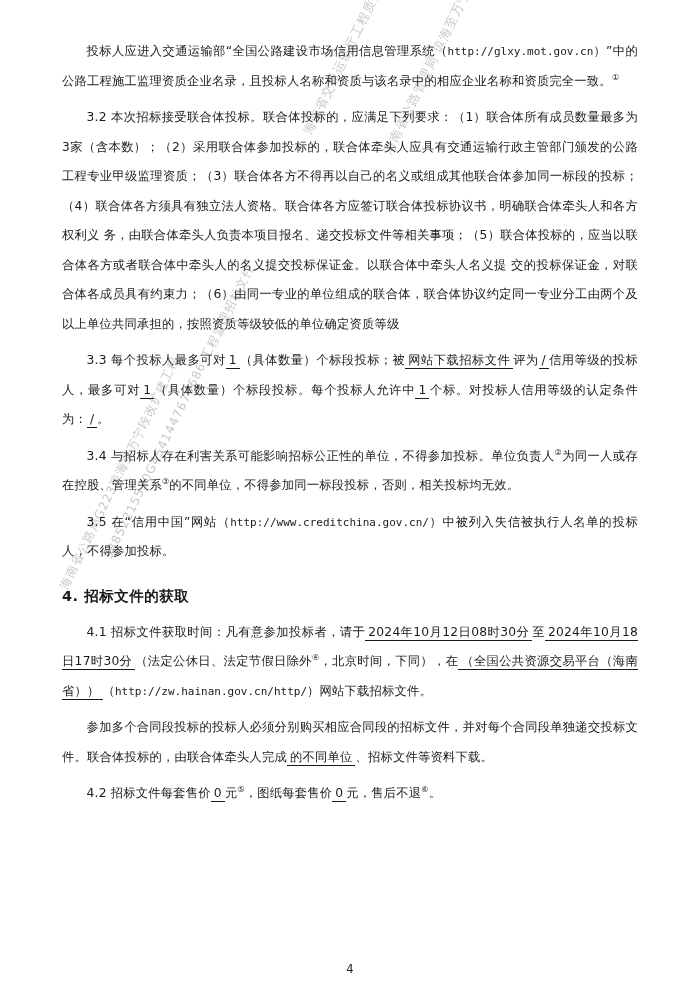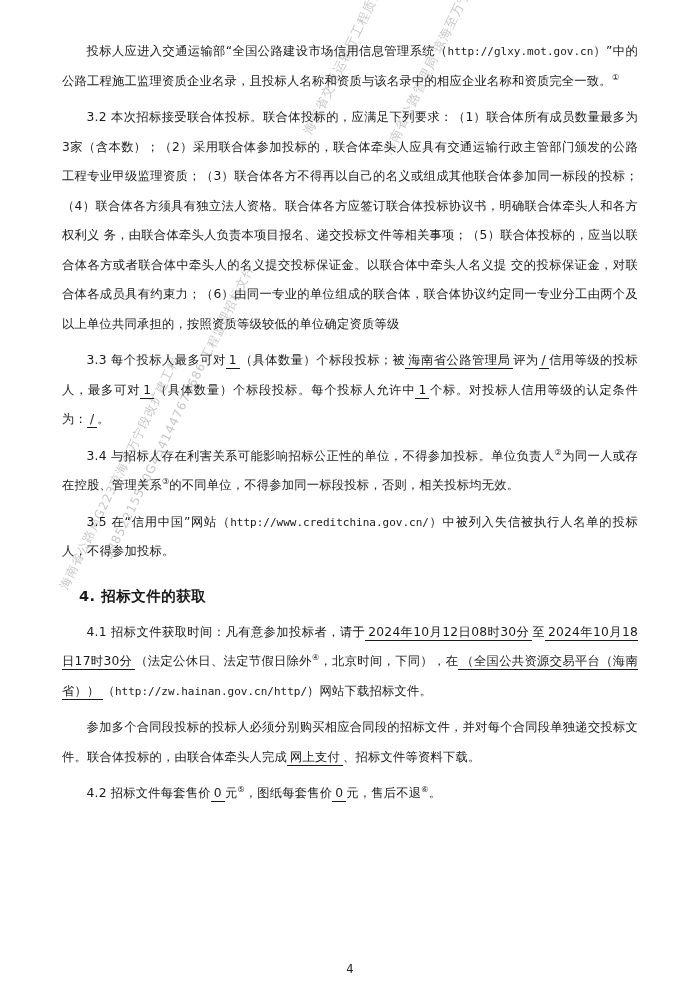--- a/index.html
+++ b/index.html
@@ -45,21 +45,21 @@
     letter-spacing: 0px;
   }
   sup {
     font-size: 8px;
     vertical-align: super;
     line-height: 0;
   }
   h2.section {
     font-size: 14.5px;
     font-weight: bold;
-    margin: 14px 0 2px 17px;
+    margin: 14px 0 2px 0;
     line-height: 30px;
     letter-spacing: 0.5px;
   }
   .pagenum {
     position: absolute;
     bottom: 14px;
     left: 0;
     width: 700px;
     text-align: center;
     font-size: 11.5px;
@@ -112,26 +112,26 @@
 
   <div class="wm wm1">海南省交通运输厅工程质量监督管理局 2017.8.17 16:23:06</div>
   <div class="wm wm2">海南省公路管理局 琼海至万宁段改扩建工程 监理招标 2024.10.10</div>
   <div class="wm wm3">38852215530G4541447674686 工程监理招标文件</div>
   <div class="wm wm4">海南省公路局G223琼海至万宁段改扩建工程</div>
 
   <div class="content">
 
     <p class="indent" id="p1">投标人应进入交通运输部“全国公路建设市场信用信息管理系统（<span class="mono">http://glxy.mot.gov.cn</span>）”中的公路工程施工监理资质企业名录，且投标人名称和资质与该名录中的相应企业名称和资质完全一致。<sup>①</sup></p>
     <p class="indent" id="p2">3.2 本次招标接受联合体投标。联合体投标的，应满足下列要求：（1）联合体所有成员数量最多为3家（含本数）；（2）采用联合体参加投标的，联合体牵头人应具有交通运输行政主管部门颁发的公路工程专业甲级监理资质；（3）联合体各方不得再以自己的名义或组成其他联合体参加同一标段的投标；（4）联合体各方须具有独立法人资格。联合体各方应签订联合体投标协议书，明确联合体牵头人和各方权利义 务，由联合体牵头人负责本项目报名、递交投标文件等相关事项；（5）联合体投标的，应当以联合体各方或者联合体中牵头人的名义提交投标保证金。以联合体中牵头人名义提 交的投标保证金，对联合体各成员具有约束力；（6）由同一专业的单位组成的联合体，联合体协议约定同一专业分工由两个及以上单位共同承担的，按照资质等级较低的单位确定资质等级</p>
-    <p class="indent" id="p3">3.3 每个投标人最多可对<span class="u">1</span>（具体数量）个标段投标；被<span class="u">海南省公路管理局</span>评为<span class="u">/</span>信用等级的投标人，最多可对<span class="u">1</span>（具体数量）个标段投标。每个投标人允许中<span class="u">1</span>个标。对投标人信用等级的认定条件为：<span class="u">/</span>。</p>
+    <p class="indent" id="p3">3.3 每个投标人最多可对<span class="u">1</span>（具体数量）个标段投标；被<span class="u">网站下载招标文件</span>评为<span class="u">/</span>信用等级的投标人，最多可对<span class="u">1</span>（具体数量）个标段投标。每个投标人允许中<span class="u">1</span>个标。对投标人信用等级的认定条件为：<span class="u">/</span>。</p>
     <p class="indent" id="p4">3.4 与招标人存在利害关系可能影响招标公正性的单位，不得参加投标。单位负责人<sup>②</sup>为同一人或存在控股、管理关系<sup>③</sup>的不同单位，不得参加同一标段投标，否则，相关投标均无效。</p>
     <p class="indent" id="p5">3.5 在“信用中国”网站（<span class="mono">http://www.creditchina.gov.cn/</span>）中被列入失信被执行人名单的投标人，不得参加投标。</p>
 
     <h2 class="section">4. 招标文件的获取</h2>
 
     <p class="indent" id="s1">4.1 招标文件获取时间：凡有意参加投标者，请于<span class="u">2024年10月12日08时30分</span>至<span class="u">2024年10月18日17时30分</span>（法定公休日、法定节假日除外<sup>④</sup>，北京时间，下同），在<span class="u">（全国公共资源交易平台（海南省））</span>（<span class="mono">http://zw.hainan.gov.cn/http/</span>）网站下载招标文件。</p>
-    <p class="indent" id="s2">参加多个合同段投标的投标人必须分别购买相应合同段的招标文件，并对每个合同段单独递交投标文件。联合体投标的，由联合体牵头人完成<span class="u">网上支付</span>、招标文件等资料下载。</p>
+    <p class="indent" id="s2">参加多个合同段投标的投标人必须分别购买相应合同段的招标文件，并对每个合同段单独递交投标文件。联合体投标的，由联合体牵头人完成<span class="u">的不同单位</span>、招标文件等资料下载。</p>
     <p class="indent" id="s3">4.2 招标文件每套售价<span class="u">0</span>元<sup>⑤</sup>，图纸每套售价<span class="u">0</span>元，售后不退<sup>⑥</sup>。</p>
 
   </div>
 
   <div class="pagenum">4</div>
 </div>
 
 </body></html>

